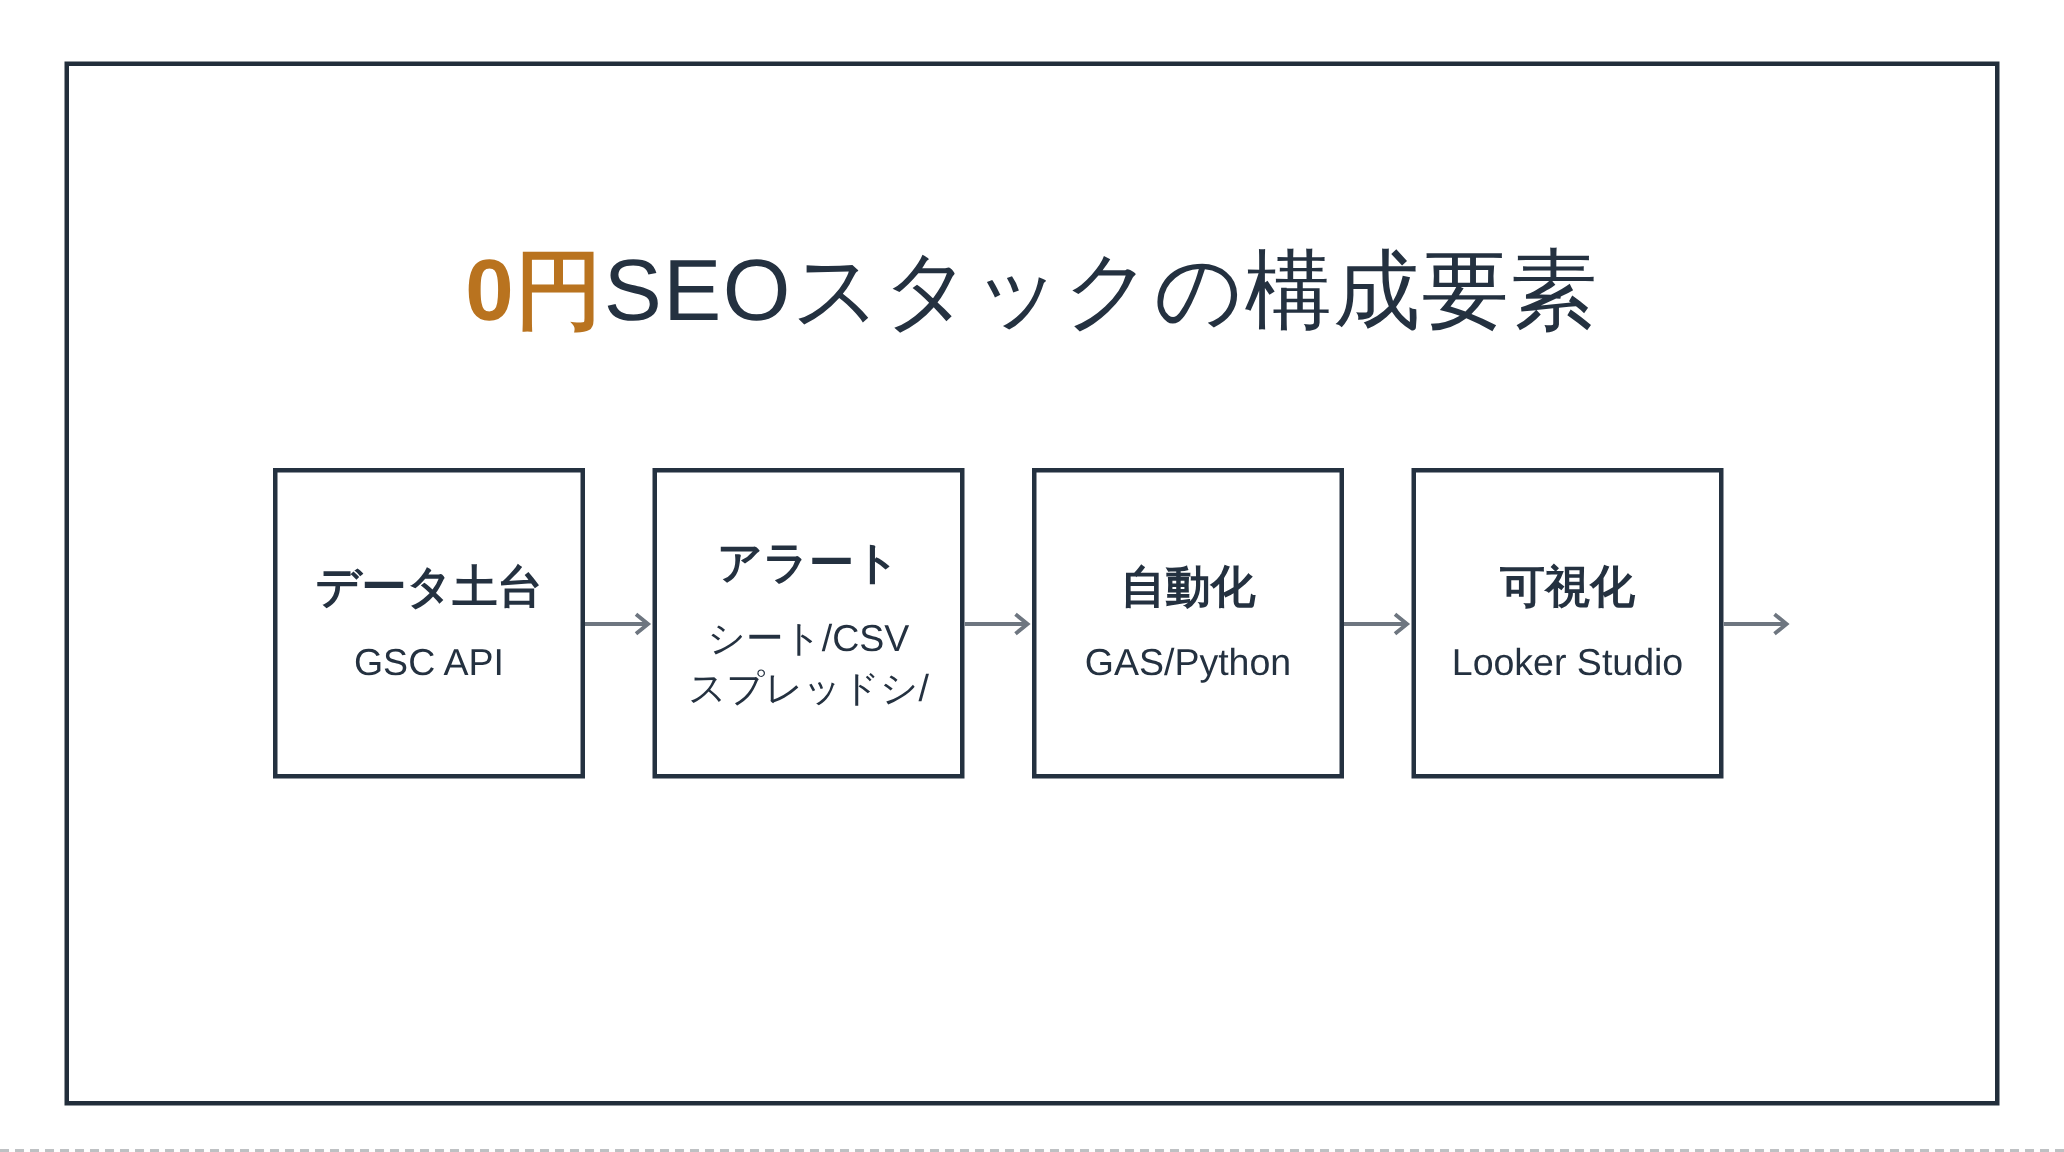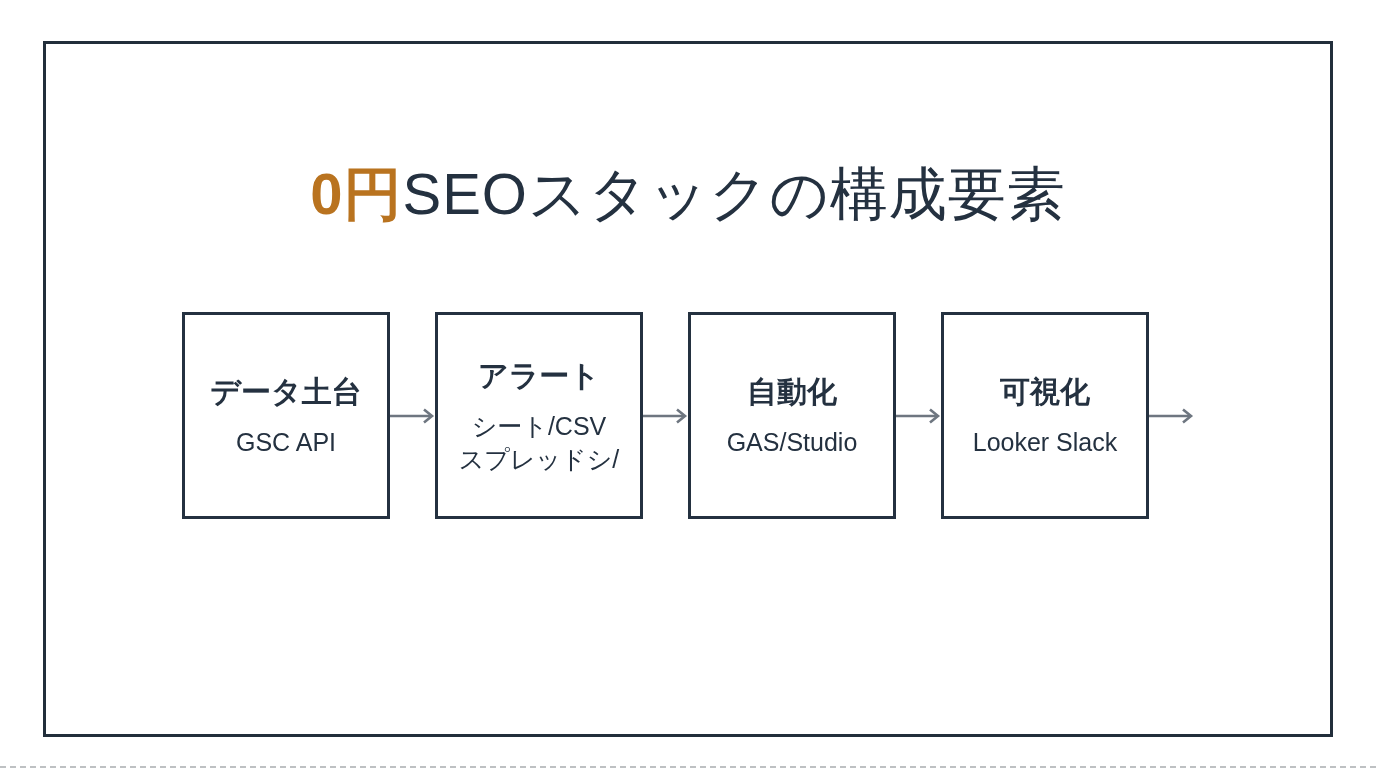--- a/index.html
+++ b/index.html
@@ -129,35 +129,35 @@
       <div class="arrow">
         <svg width="45" height="22" viewBox="0 0 45 22" fill="none" stroke="currentColor" stroke-width="2.6">
           <line x1="0" y1="11" x2="41" y2="11"></line>
           <polyline points="34,4.5 42,11 34,17.5"></polyline>
         </svg>
       </div>
 
       <div class="box">
         <div class="heading">自動化</div>
         <div class="sub">
-          <span>GAS/Studio</span>
+          <span>GAS/Python</span>
         </div>
       </div>
 
       <div class="arrow">
         <svg width="45" height="22" viewBox="0 0 45 22" fill="none" stroke="currentColor" stroke-width="2.6">
           <line x1="0" y1="11" x2="41" y2="11"></line>
           <polyline points="34,4.5 42,11 34,17.5"></polyline>
         </svg>
       </div>
 
       <div class="box">
         <div class="heading">可視化</div>
         <div class="sub">
-          <span>Looker Slack</span>
+          <span>Looker Studio</span>
         </div>
       </div>
 
       <div class="arrow">
         <svg width="45" height="22" viewBox="0 0 45 22" fill="none" stroke="currentColor" stroke-width="2.6">
           <line x1="0" y1="11" x2="41" y2="11"></line>
           <polyline points="34,4.5 42,11 34,17.5"></polyline>
         </svg>
       </div>
 

